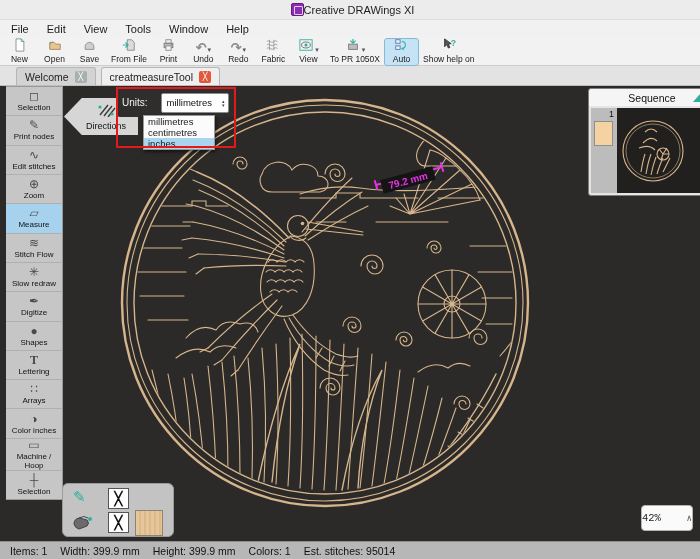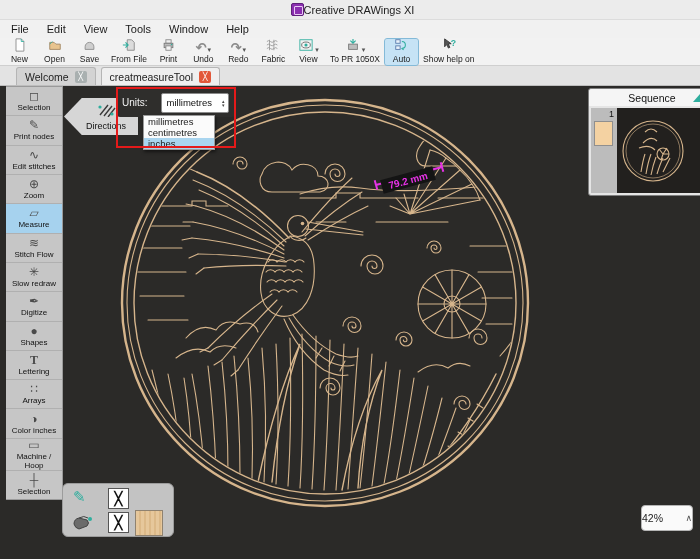--- a/index.html
+++ b/index.html
@@ -99,21 +99,21 @@
   .pal-x { position:absolute; width:21px; height:21px; background:#fff; border:1px solid #555;
     display:flex; align-items:center; justify-content:center; font-size:13px; color:#111; font-weight:bold;}
   .x1 { left:45px; top:4px; }
   .x2 { left:45px; top:28px; }
   .pal-bucket { position:absolute; left:7px; top:29px; }
   .pal-fabric { position:absolute; left:72px; top:26px; width:28px; height:26px;
     background:repeating-linear-gradient(90deg,#e6c79b 0 3px,#dcb988 3px 5px); border:1px solid #8f8270;}
   
   .zoombtn { position:absolute; left:641px; top:419px; width:52px; height:26px; z-index:3;
     background:#fafafa; border:1px solid #b5b5b5; border-radius:4px; display:flex;
-    align-items:center; justify-content:space-between; gap:6px; }
+    align-items:center; justify-content:space-between; gap:6px;font-family:Liberation Mono, monospace; }
   .zoomval { font-size:10.5px; color:#222; }
   .zoomchev { font-size:9px; color:#555; }
   
   .statusbar { position:absolute; top:541px; left:0; width:700px; height:18px;
     background:#b7b7b7; border-top:1px solid #8e8e8e; display:flex; align-items:center;
     padding-left:10px; gap:13px; }
   .status-field { font-size:10.5px; color:#111; white-space:nowrap; }
   svg text { font-family:"Liberation Sans", sans-serif; }
 </style>
 </head>
@@ -520,14 +520,21 @@
       <div class="pal-x x2">╳</div>
       <div class="pal-fabric"></div>
     </div>
 
     <div class="zoombtn">
       <span class="zoomval">42%</span>
       <span class="zoomchev">∧</span>
     </div>
   </div>
 
+  <div class="statusbar">
+    <span class="status-field">Items: 1</span>
+    <span class="status-field">Width: 399.9 mm</span>
+    <span class="status-field">Height: 399.9 mm</span>
+    <span class="status-field">Colors: 1</span>
+    <span class="status-field">Est. stitches: 95014</span>
+  </div>
 
 </div>
 
 </body></html>

